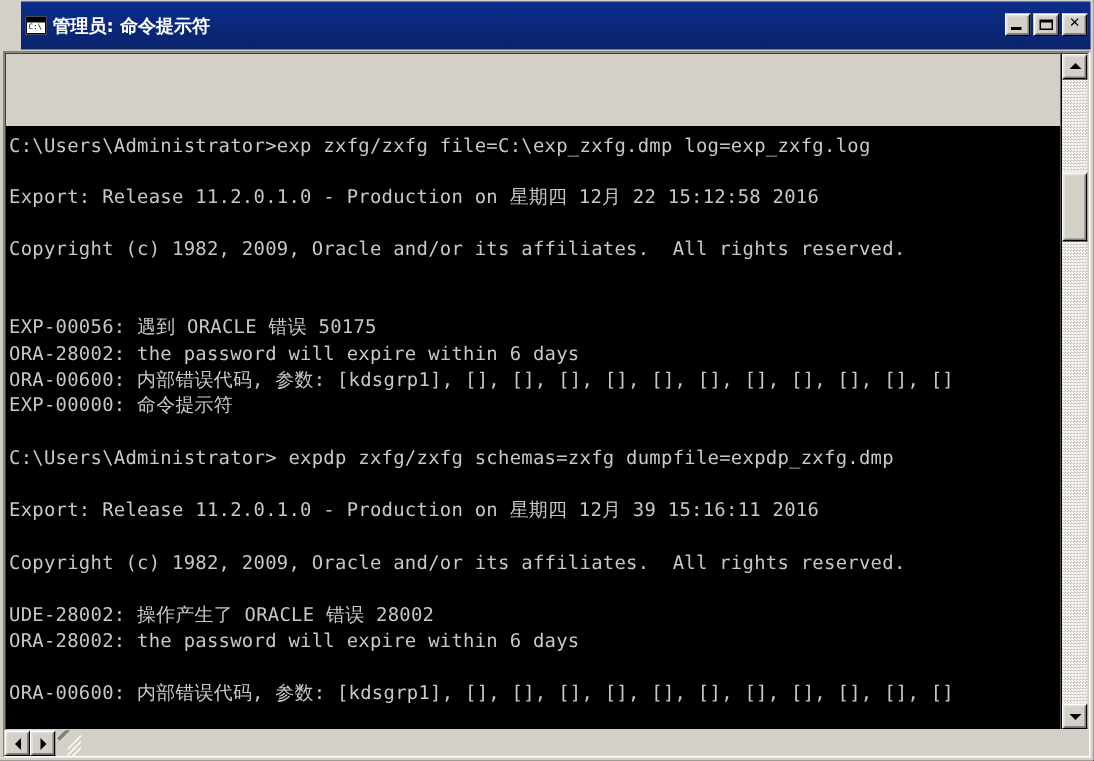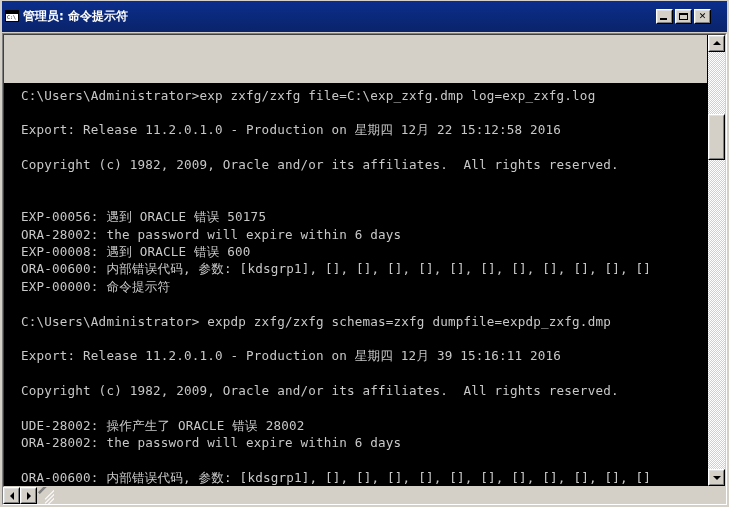--- a/index.html
+++ b/index.html
@@ -28,22 +28,23 @@
   }
 
   
   .titlebar {
     height: 34px;
     min-height: 18px;
     background: #0a246a;
     background: linear-gradient(to bottom, #0b2d8c 0%, #0a246a 100%);
     display: flex;
     align-items: center;
-    padding: 0 15px 0 2px;
-    box-sizing: border-box;
+    padding: 0 1px 0 2px;
+    box-sizing: border-box;
+    margin-left: 12px;
   }
   .title-icon {
     width: 16px;
     height: 14px;
     margin-right: 3px;
     flex: 0 0 auto;
     position: relative;
   }
   .title-icon .ic-box {
     position: absolute;
@@ -152,21 +153,21 @@
     border-color: #404040 #d4d0c8 #d4d0c8 #404040;
     box-sizing: border-box;
   }
 
   .console {
     flex: 1 1 auto;
     background: #000000;
     color: #c0c0c0;
     overflow: hidden;
     position: relative;
-    padding: 4px 0 0 17px;
+    padding: 4px 0 0 2px;
     box-sizing: border-box;
     margin-top: 48px;
   }
   .line {
     font-family: "DejaVu Sans Mono", "Liberation Mono", monospace;
     font-size: 12.6px;
     line-height: 17.4px;
     white-space: pre;
     color: #c8c8c8;
     letter-spacing: 0.18px;
@@ -352,21 +353,20 @@
       <div class="console" id="console-output">
           <div class="line">C:\Users\Administrator&gt;exp zxfg/zxfg file=C:\exp_zxfg.dmp log=exp_zxfg.log</div>
           <div class="line blank">&nbsp;</div>
           <div class="line">Export: Release 11.2.0.1.0 - Production on 星期四 12月 22 15:12:58 2016</div>
           <div class="line blank">&nbsp;</div>
           <div class="line">Copyright (c) 1982, 2009, Oracle and/or its affiliates.  All rights reserved.</div>
           <div class="line blank">&nbsp;</div>
           <div class="line blank">&nbsp;</div>
           <div class="line">EXP-00056: 遇到 ORACLE 错误 50175</div>
           <div class="line">ORA-28002: the password will expire within 6 days</div>
-          <div class="line">EXP-00008: 遇到 ORACLE 错误 600</div>
           <div class="line">ORA-00600: 内部错误代码, 参数: [kdsgrp1], [], [], [], [], [], [], [], [], [], [], []</div>
           <div class="line">EXP-00000: 命令提示符</div>
           <div class="line blank">&nbsp;</div>
           <div class="line">C:\Users\Administrator&gt; expdp zxfg/zxfg schemas=zxfg dumpfile=expdp_zxfg.dmp</div>
           <div class="line blank">&nbsp;</div>
           <div class="line">Export: Release 11.2.0.1.0 - Production on 星期四 12月 39 15:16:11 2016</div>
           <div class="line blank">&nbsp;</div>
           <div class="line">Copyright (c) 1982, 2009, Oracle and/or its affiliates.  All rights reserved.</div>
           <div class="line blank">&nbsp;</div>
           <div class="line">UDE-28002: 操作产生了 ORACLE 错误 28002</div>

